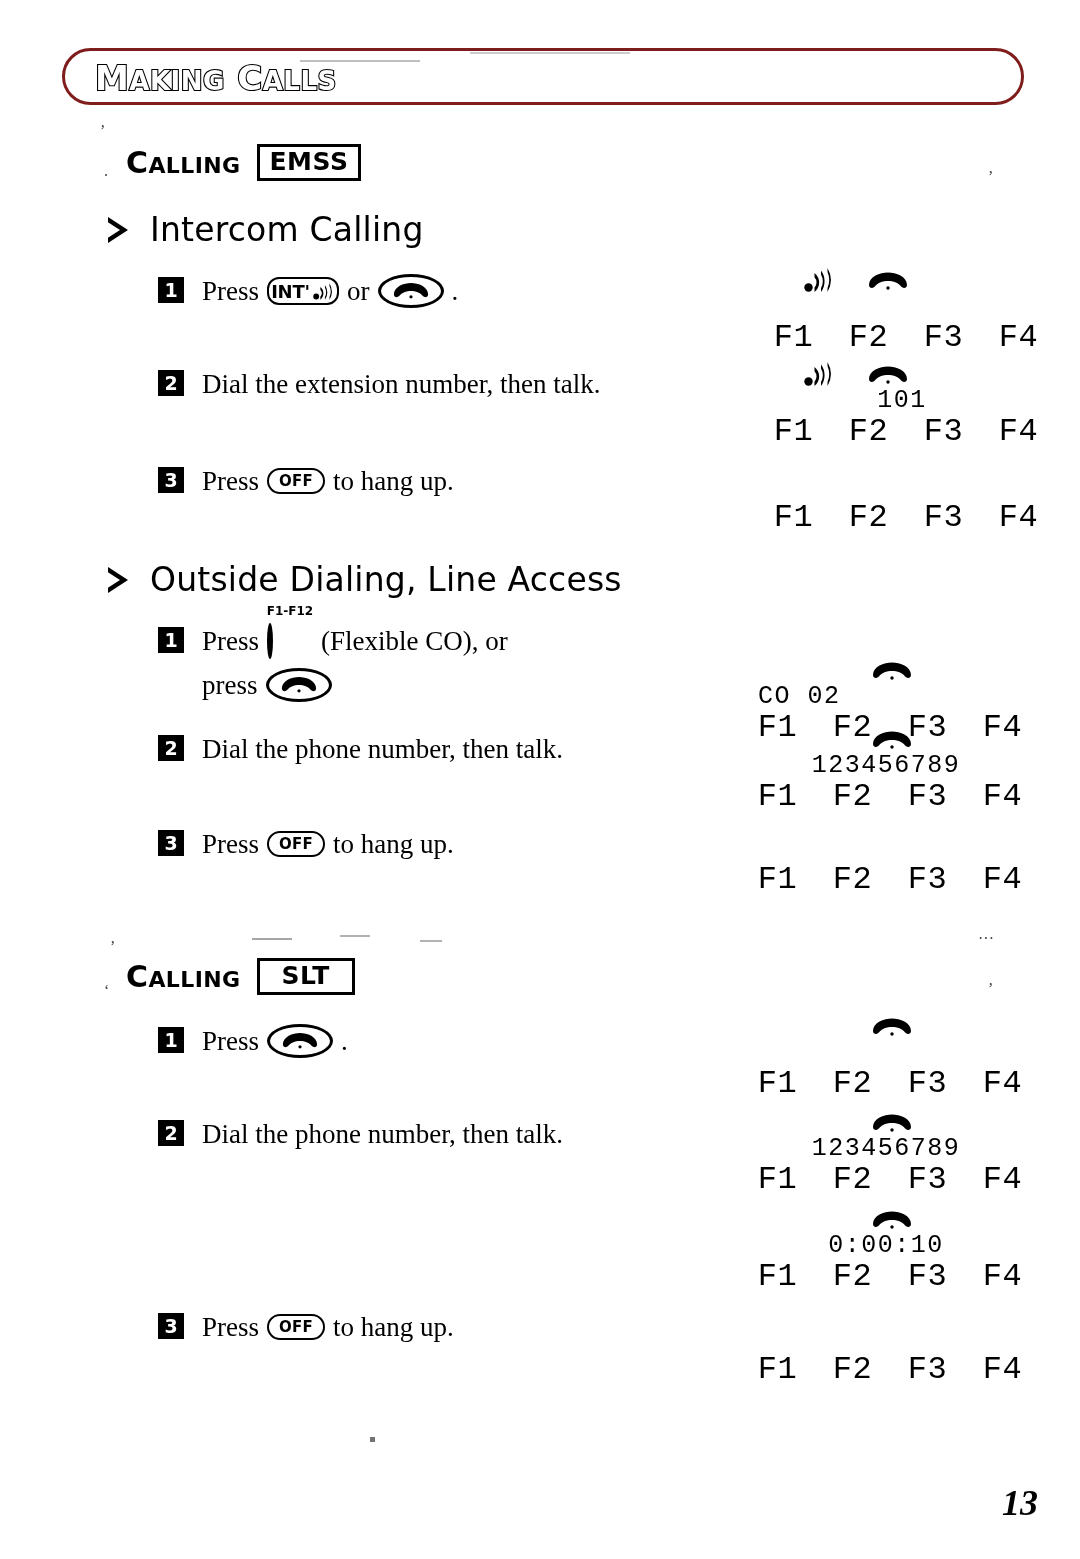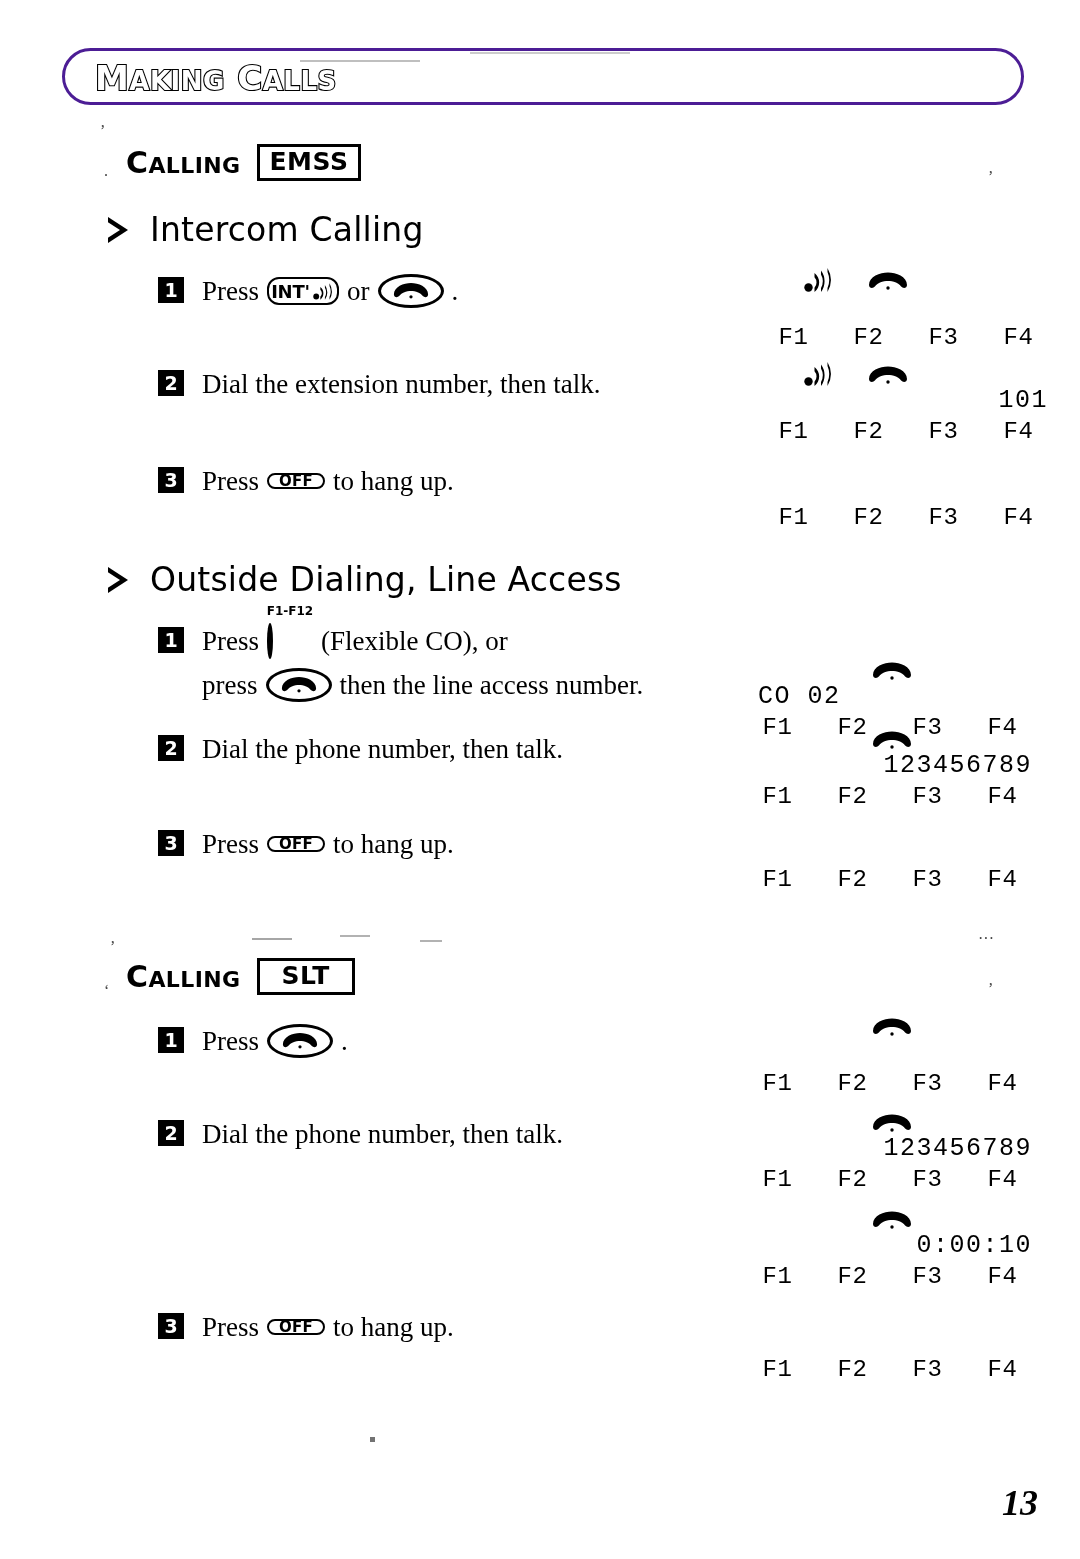--- a/index.html
+++ b/index.html
@@ -20,21 +20,21 @@
     overflow: hidden;
   }
 
   
   .banner {
     position: absolute;
     left: 62px;
     top: 48px;
     width: 962px;
     height: 57px;
-    border: 3px solid #4c1d95;
+    border: 3px solid #7f1d1d;
     border-radius: 29px;
     box-sizing: border-box;
   }
   .banner-title {
     position: absolute;
     left: 30px;
     top: 4px;
     font-family: "DejaVu Sans", sans-serif;
     font-weight: bold;
     font-size: 34px;
@@ -168,21 +168,21 @@
   }
   .key-int .lbl {
     font-family: "DejaVu Sans", sans-serif;
     font-weight: bold;
     font-size: 18px;
     line-height: 13px;
     letter-spacing: -0.2px;
   }
   .key-off {
     width: 58px;
-    height: 16px;
+    height: 26px;
     border-radius: 15px;
   }
   .key-off .lbl {
     font-family: "DejaVu Sans", sans-serif;
     font-weight: bold;
     font-size: 15px;
     line-height: 15px;
     letter-spacing: 0.3px;
   }
   .key-hand {
@@ -240,25 +240,25 @@
   }
   .disp-icons .ic.sig  { left: 48px; }
   .disp-icons .ic.hand { left: 110px; }
   .disp-icons .ic.hand-c { left: 130px; }
   .disp-value {
     height: 30px;
     font-size: 25px;
     line-height: 30px;
     letter-spacing: 1.5px;
   }
-  .disp-value.right { text-align: right; padding-right: 8px; }
+  .disp-value.right { text-align: center; padding-right: 8px; }
   .disp-value.left  { text-align: left; padding-left: 18px; }
   .disp-fkeys {
     display: flex;
-    font-size: 24px;
+    font-size: 32px;
     line-height: 32px;
     letter-spacing: 0.5px;
   }
   .disp-fkeys span {
     flex: 1 1 0;
     text-align: center;
   }
 
   
   .page-no {
@@ -432,21 +432,20 @@
         <span class="txt">(Flexible CO), or</span>
       </span>
       <span class="step-line second">
         <span class="txt">press</span>
         <span class="key key-hand">
           <svg class="hs-in-key" viewBox="0 0 44 20">
             <path d="M3 14 C3 5 14 1 22 1 C30 1 41 5 41 14 C41 16.5 38.5 17.5 36.5 16.5 C34.5 15.5 33.5 13 30 11.6 C27 10.4 24.5 10.1 22 10.1 C19.5 10.1 17 10.4 14 11.6 C10.5 13 9.5 15.5 7.5 16.5 C5.5 17.5 3 16.5 3 14 Z" fill="#000"></path>
             <circle cx="22" cy="16.5" r="1.8" fill="#000"></circle>
           </svg>
         </span>
-        <span class="txt">then the line access number.</span>
       </span>
     </span>
   </div>
 
   <div class="disp" style="left:740px; top:656px;">
     <div class="disp-icons">
       <span class="ic hand-c">
         <svg class="hs-disp" viewBox="0 0 44 20">
           <path d="M3 13 C3 4.5 14 0.5 22 0.5 C30 0.5 41 4.5 41 13 C41 15.5 38.5 16.5 36.5 15.5 C34.5 14.5 33.5 12 30 10.6 C27 9.4 24.5 9.1 22 9.1 C19.5 9.1 17 9.4 14 10.6 C10.5 12 9.5 14.5 7.5 15.5 C5.5 16.5 3 15.5 3 13 Z" fill="#000"></path>
           <circle cx="22" cy="16" r="1.7" fill="#000"></circle>

